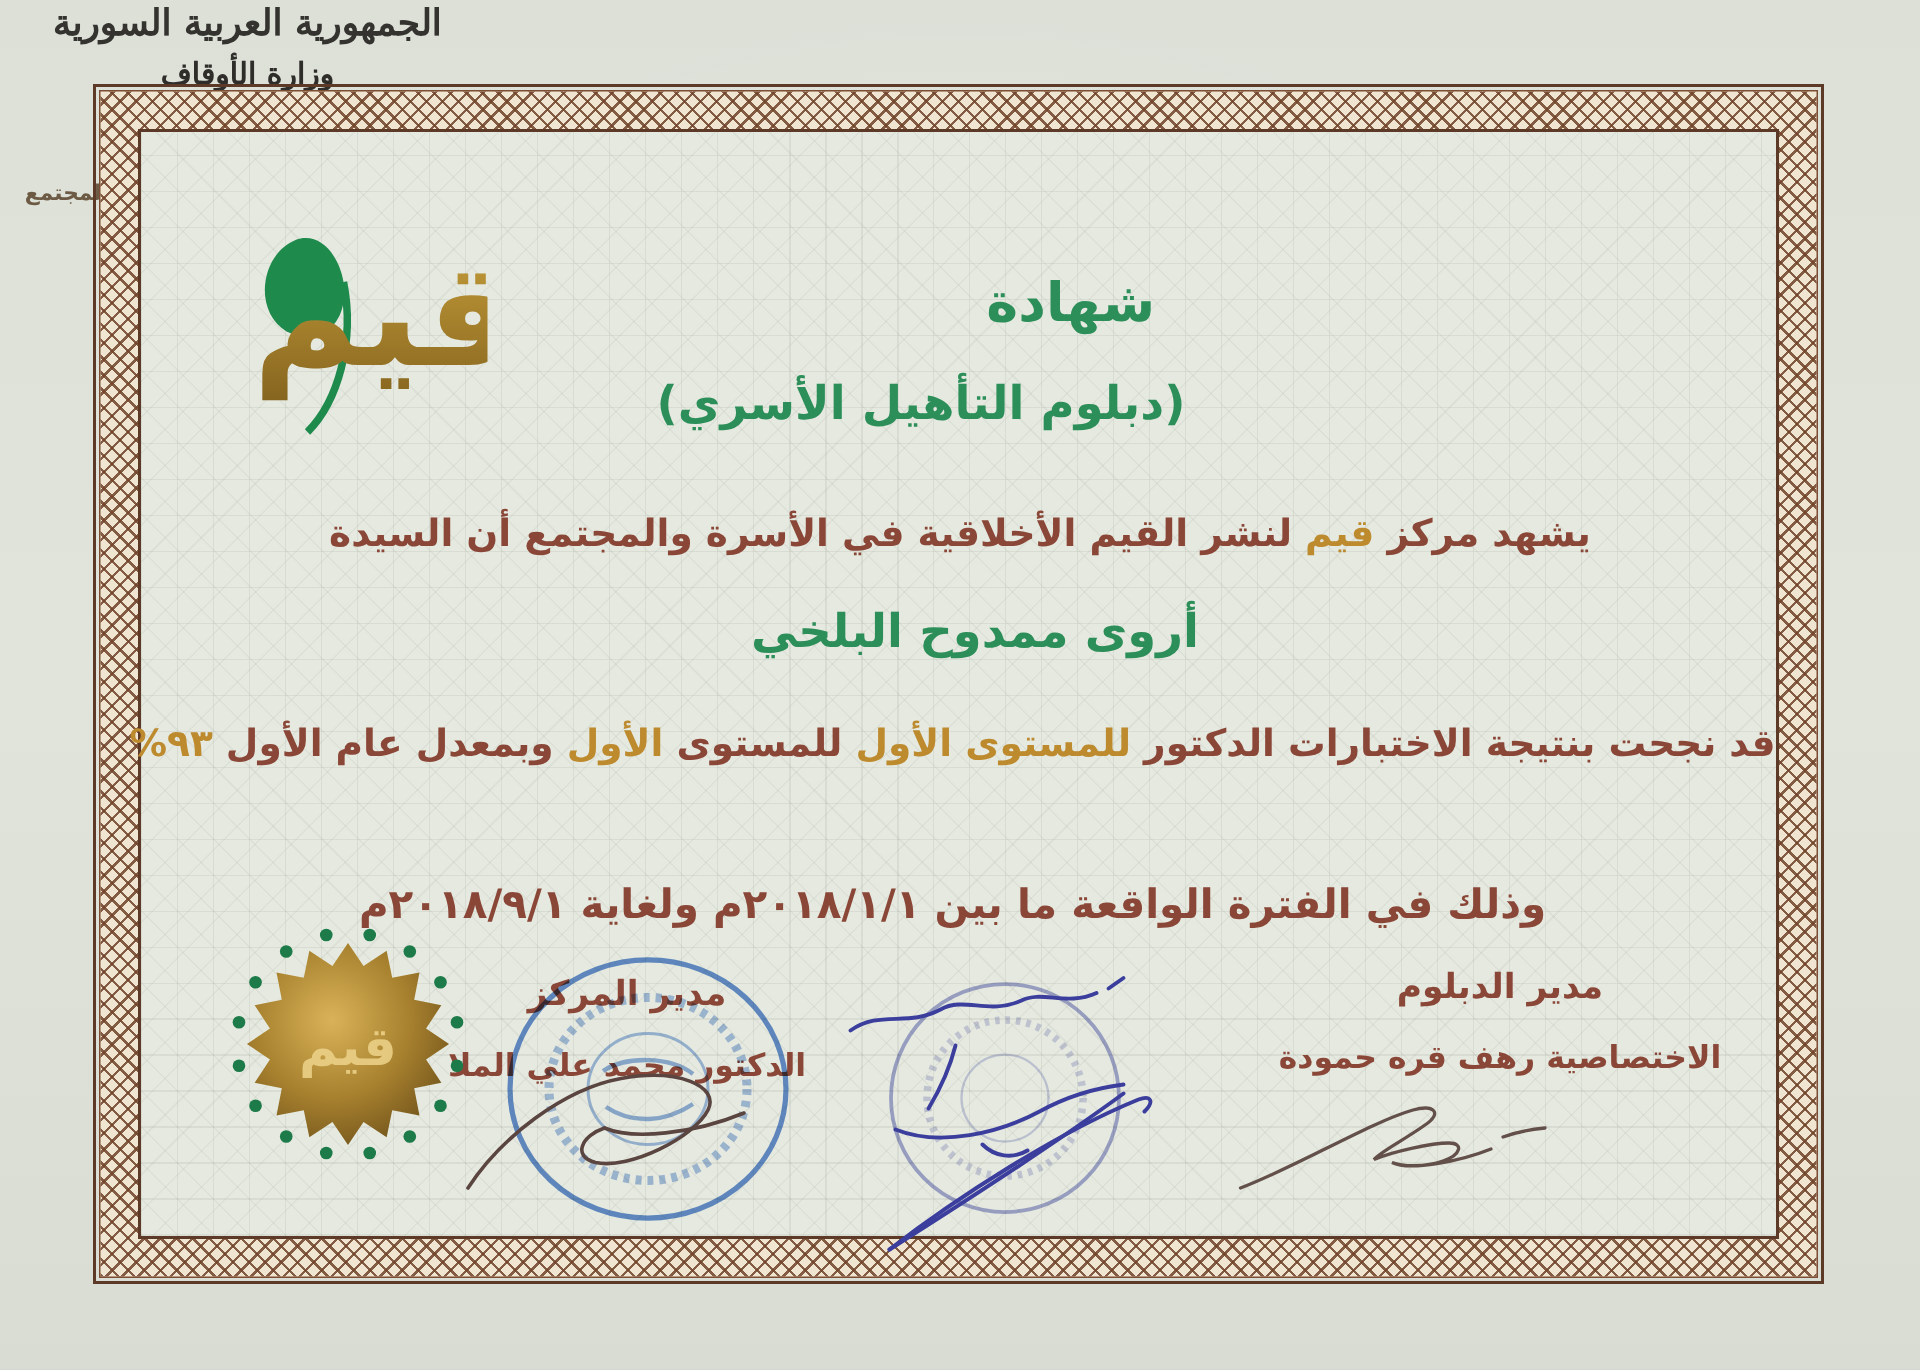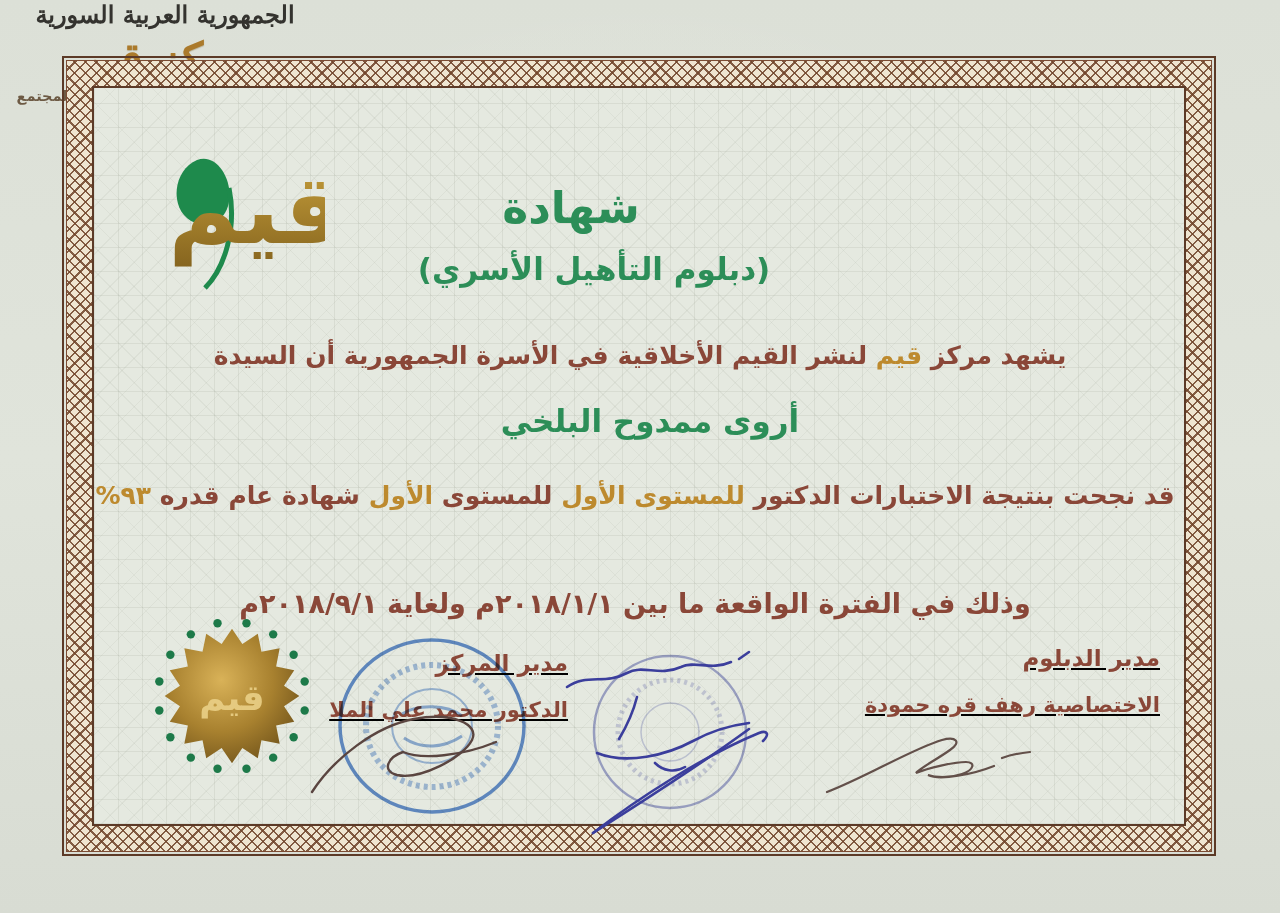--- a/index.html
+++ b/index.html
@@ -32,32 +32,32 @@
       repeating-linear-gradient(0deg,  rgba(148,154,138,.16) 0 1px, transparent 1px 24px),
       repeating-linear-gradient(90deg, rgba(148,154,138,.16) 0 1px, transparent 1px 24px),
       repeating-linear-gradient(45deg, rgba(148,154,138,.11) 0 1px, transparent 1px 17px),
       repeating-linear-gradient(-45deg,rgba(148,154,138,.11) 0 1px, transparent 1px 17px);
   }
   
   .txt{position:absolute;text-align:center;direction:rtl;line-height:1.25;}
   .green{color:#2c8e58;}
   .brown{color:#8a4738;}
   .gold{color:#bd8a2e;}
-  .title-main{left:421px;top:180px;width:300px;font-size:44px;font-weight:bold;}
-  .title-sub{left:364px;top:250px;width:460px;font-size:31px;font-weight:bold;}
+  .title-main{left:470px;top:180px;width:300px;font-size:36px;font-weight:bold;text-align:right;}
+  .title-sub{left:384px;top:250px;width:460px;font-size:31px;font-weight:bold;}
   .ministry{left:880px;top:104px;width:330px;text-align:center;direction:rtl;}
   .ministry .m-country{font-family:"DejaVu Serif","Liberation Serif",serif;font-size:24px;font-weight:bold;color:#34332f;}
   .ministry .m-name{font-family:"DejaVu Serif","Liberation Serif",serif;font-size:20px;font-weight:bold;letter-spacing:5px;color:#2e2d2a;margin-top:8px;}
   .ministry .m-center{font-family:"DejaVu Serif","Liberation Serif",serif;font-size:44px;font-weight:bold;color:#ab7a2b;margin-top:4px;text-shadow:0 1px 1px rgba(120,85,20,.35);}
   .ministry .m-tagline{font-size:14.5px;font-weight:bold;color:#6d5a44;margin-top:4px;}
   .intro{left:120px;top:340px;width:1040px;font-size:25px;font-weight:bold;}
   .recipient{left:240px;top:402px;width:800px;font-size:31px;font-weight:bold;padding-left:20px;}
   .result{left:70px;top:480px;width:1130px;font-size:25px;font-weight:bold;}
   .period{left:170px;top:557px;width:930px;font-size:27px;font-weight:bold;margin-top:30px;}
-  .sig-block{position:absolute;text-align:right;direction:rtl;text-decoration:underline;}
+  .sig-block{position:absolute;text-align:center;direction:rtl;}
   .sig-title{font-size:23px;font-weight:bold;color:#8a4738;}
   .sig-name{font-size:21px;font-weight:bold;color:#8a4738;margin-top:22px;}
   .sig-right{left:840px;top:645px;width:320px;}
   .sig-left{left:268px;top:650px;width:300px;}
   
   .gfx{position:absolute;}
   .blend{mix-blend-mode:multiply;}
 </style>
 </head>
 <body>
@@ -76,41 +76,42 @@
           <stop offset="1" stop-color="#86651f"></stop>
       </linearGradient>
     </defs>
     <path d="M52 42 C 28 52, 24 90, 46 103 C 68 114, 88 98, 84 70 C 81 52, 68 36, 52 42 Z" fill="#1e8a4c"></path>
     <path d="M84 70 C 92 110, 80 150, 60 170" stroke="#1e8a4c" stroke-width="5" fill="none"></path>
     <text x="112" y="125" text-anchor="middle" font-size="96" font-weight="bold" fill="url(#gGold)" direction="rtl">قيم</text>
   </svg>
 
   <div class="ministry">
     <div class="m-country">الجمهورية العربية السورية</div>
+    <div class="m-name">وزارة الأوقاف</div>
     <div class="m-center">مركز قيم</div>
     <div class="m-tagline">لنشر القيم الأخلاقية في الأسرة والمجتمع</div>
   </div>
 
   <div class="txt green title-main">شهادة</div>
   <div class="txt green title-sub">(دبلوم التأهيل الأسري)</div>
 
   <div class="txt intro">
     <span class="brown">يشهد مركز</span>
     <span class="gold">قيم</span>
-    <span class="brown">لنشر القيم الأخلاقية في الأسرة الجمهورية أن السيدة</span>
+    <span class="brown">لنشر القيم الأخلاقية في الأسرة والمجتمع أن السيدة</span>
   </div>
 
   <div class="txt green recipient">أروى ممدوح البلخي</div>
 
   <div class="txt result">
     <span class="brown">قد نجحت بنتيجة الاختبارات الدكتور</span>
     <span class="gold">للمستوى الأول</span>
     <span class="brown">للمستوى</span>
     <span class="gold">الأول</span>
-    <span class="brown">شهادة عام قدره</span>
+    <span class="brown">وبمعدل عام الأول</span>
     <span class="gold">٩٣%</span>
   </div>
 
   <div class="txt brown period">وذلك في الفترة الواقعة ما بين ٢٠١٨/١/١م ولغاية ٢٠١٨/٩/١م</div>
 
   <div class="sig-block sig-right">
     <div class="sig-title">مدير الدبلوم</div>
     <div class="sig-name">الاختصاصية رهف قره حمودة</div>
   </div>
 

